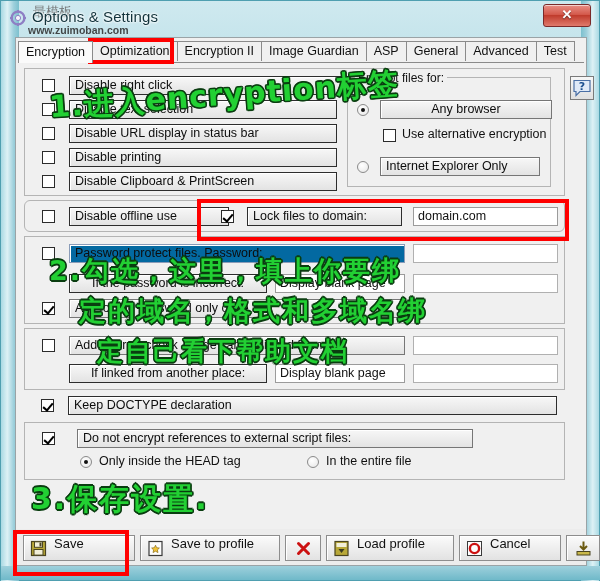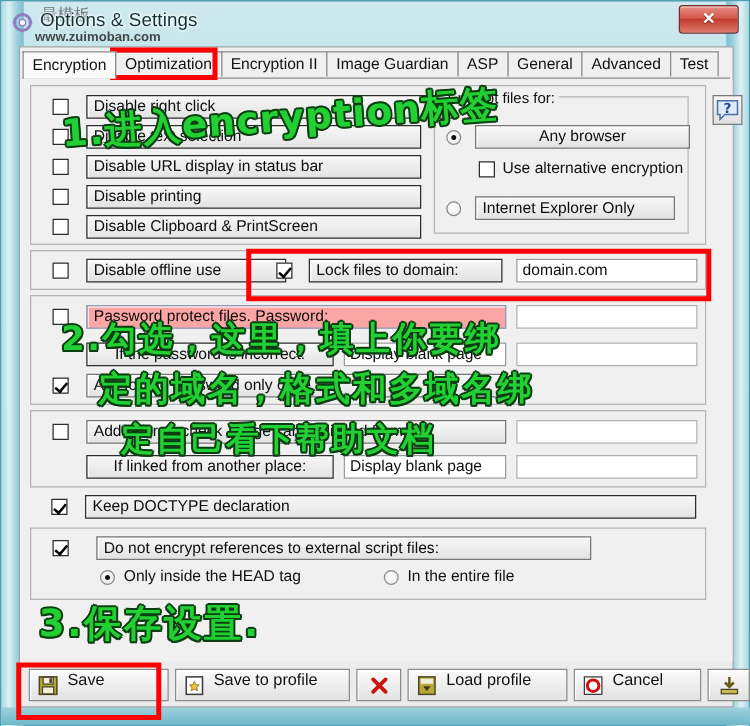--- a/index.html
+++ b/index.html
@@ -247,33 +247,33 @@
           <div class="btnlabel thin" style="left:355px;top:88px;width:160px;">Internet Explorer Only</div>
         </div>
 
         <div class="helpbtn" style="left:554px;top:12px;">
           <svg width="22" height="22" viewBox="0 0 22 22">
             <path d="M3 3.5h16v11H9l-4 4v-4H3z" fill="#dfe9f7" stroke="#4a6fa5" stroke-width="1.2"></path>
             <text x="11" y="13" font-size="11" font-weight="bold" fill="#1c4f8f" text-anchor="middle" font-family="DejaVu Sans, sans-serif">?</text>
           </svg>
         </div>
 
-        <div class="grp" style="left:8px;top:136px;width:541px;height:32px;">
+        <div class="grp" style="left:8px;top:136px;width:541px;height:32px;border-radius:6px;">
           <div class="cb" style="left:17px;top:9px;"></div>
           <div class="btnlabel dark" style="left:44px;top:6px;width:160px;">Disable offline use</div>
 
           <div class="cb checked" style="left:196px;top:9px;"></div>
           <div class="btnlabel dark" style="left:222px;top:6px;width:155px;">Lock files to domain:</div>
 
           <div class="txt" style="left:388px;top:6px;width:145px;" placeholder="">domain.com</div>
         </div>
 
         <div class="grp" style="left:8px;top:172px;width:541px;height:88px;">
           <div class="cb" style="left:17px;top:10px;"></div>
-          <div class="btnlabel thin" style="left:44px;top:7px;width:336px;background:#fca5a5;border-color:#8a9cb8;">Password protect files. Password:</div>
+          <div class="btnlabel thin" style="left:44px;top:7px;width:336px;background:#0369a1;border-color:#8a9cb8;">Password protect files. Password:</div>
           <div class="txt flat" style="left:388px;top:7px;width:145px;"></div>
 
           <div class="btnlabel dark ctr" style="left:44px;top:37px;width:198px;">If the password is incorrect:</div>
           <div class="combo" style="left:250px;top:37px;width:130px;">Display blank page</div>
           <div class="txt flat" style="left:388px;top:37px;width:145px;"></div>
 
           <div class="cb checked" style="left:17px;top:65px;"></div>
           <div class="btnlabel thin" style="left:44px;top:62px;width:336px;">Ask for the password only once</div>
         </div>
 

